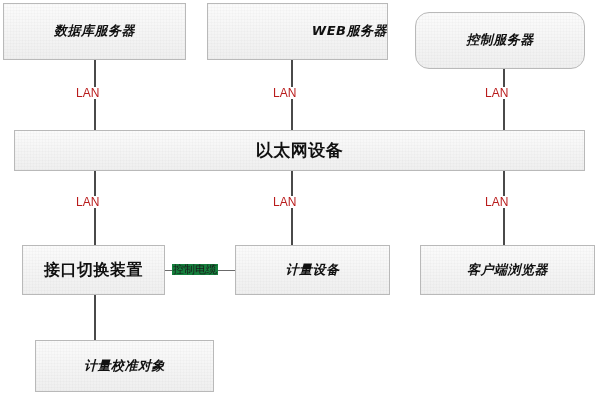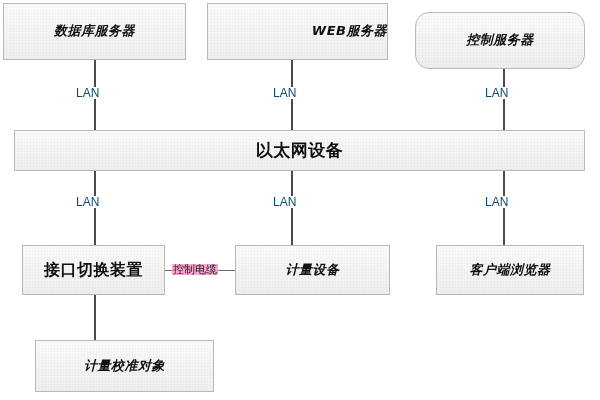--- a/index.html
+++ b/index.html
@@ -53,33 +53,33 @@
     height: 1px;
     background: #6b6b6b;
   }
 
   
   .lan-label {
     position: absolute;
     font-family: "Liberation Sans", "DejaVu Sans", sans-serif;
     font-size: 12px;
     font-weight: 400;
-    color: #0c4a6e;
+    color: #b91c1c;
     background: #ffffff;
     padding: 0 2px;
     white-space: nowrap;
     line-height: 1;
   }
   .cable-label {
     position: absolute;
     font-family: "DejaVu Sans", "Liberation Sans", sans-serif;
     font-size: 11px;
     font-weight: 400;
     color: #1a1a1a;
-    background: #f9a8d4;
+    background: #15803d;
     padding: 0 1px;
     white-space: nowrap;
     line-height: 1;
   }
 </style>
 </head>
 <body>
 
 <div id="diagram">
 
@@ -120,21 +120,21 @@
   <div class="lan-label" style="left:483px; top:196px;"><span>LAN</span></div>
 
   <div class="node cjk" style="left:235px; top:245px; width:155px; height:50px;">
     <span>计量设备</span>
   </div>
 
   <div class="node cjk-sm" style="left:22px; top:245px; width:143px; height:50px;">
     <span>接口切换装置</span>
   </div>
 
-  <div class="node cjk" style="left:436px; top:245px; width:148px; height:50px;">
+  <div class="node cjk" style="left:420px; top:245px; width:175px; height:50px;">
     <span>客户端浏览器</span>
   </div>
 
   <div class="cable-label" style="left:172px; top:264px;"><span>控制电缆</span></div>
 
   <div class="node cjk" style="left:3px; top:340px; width:179px; height:52px;margin-left:32px;">
     <span>计量校准对象</span>
   </div>
 
 </div>

